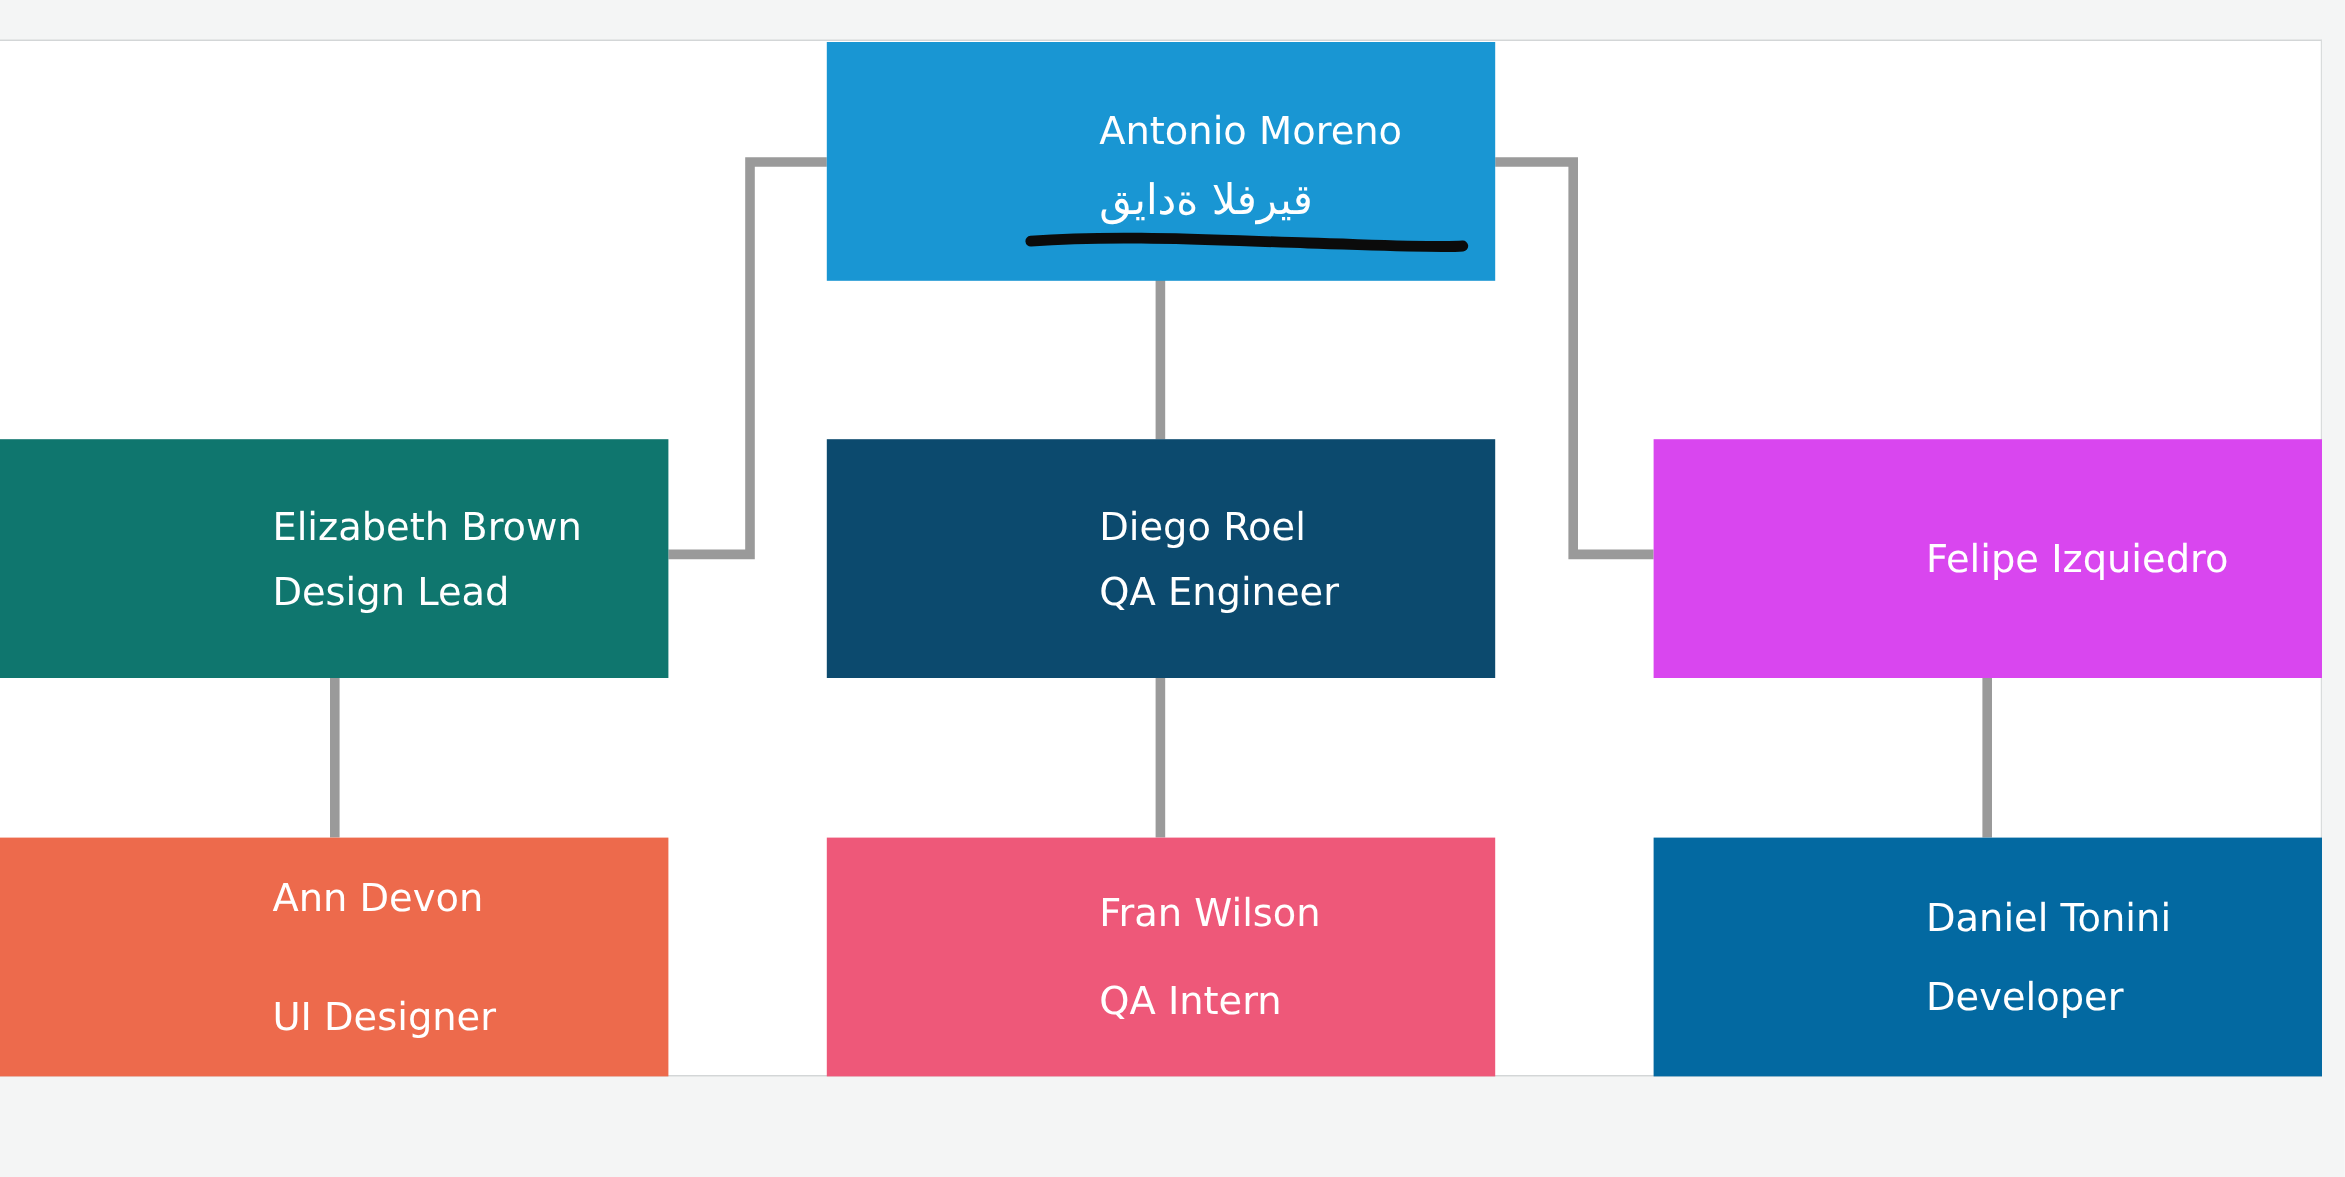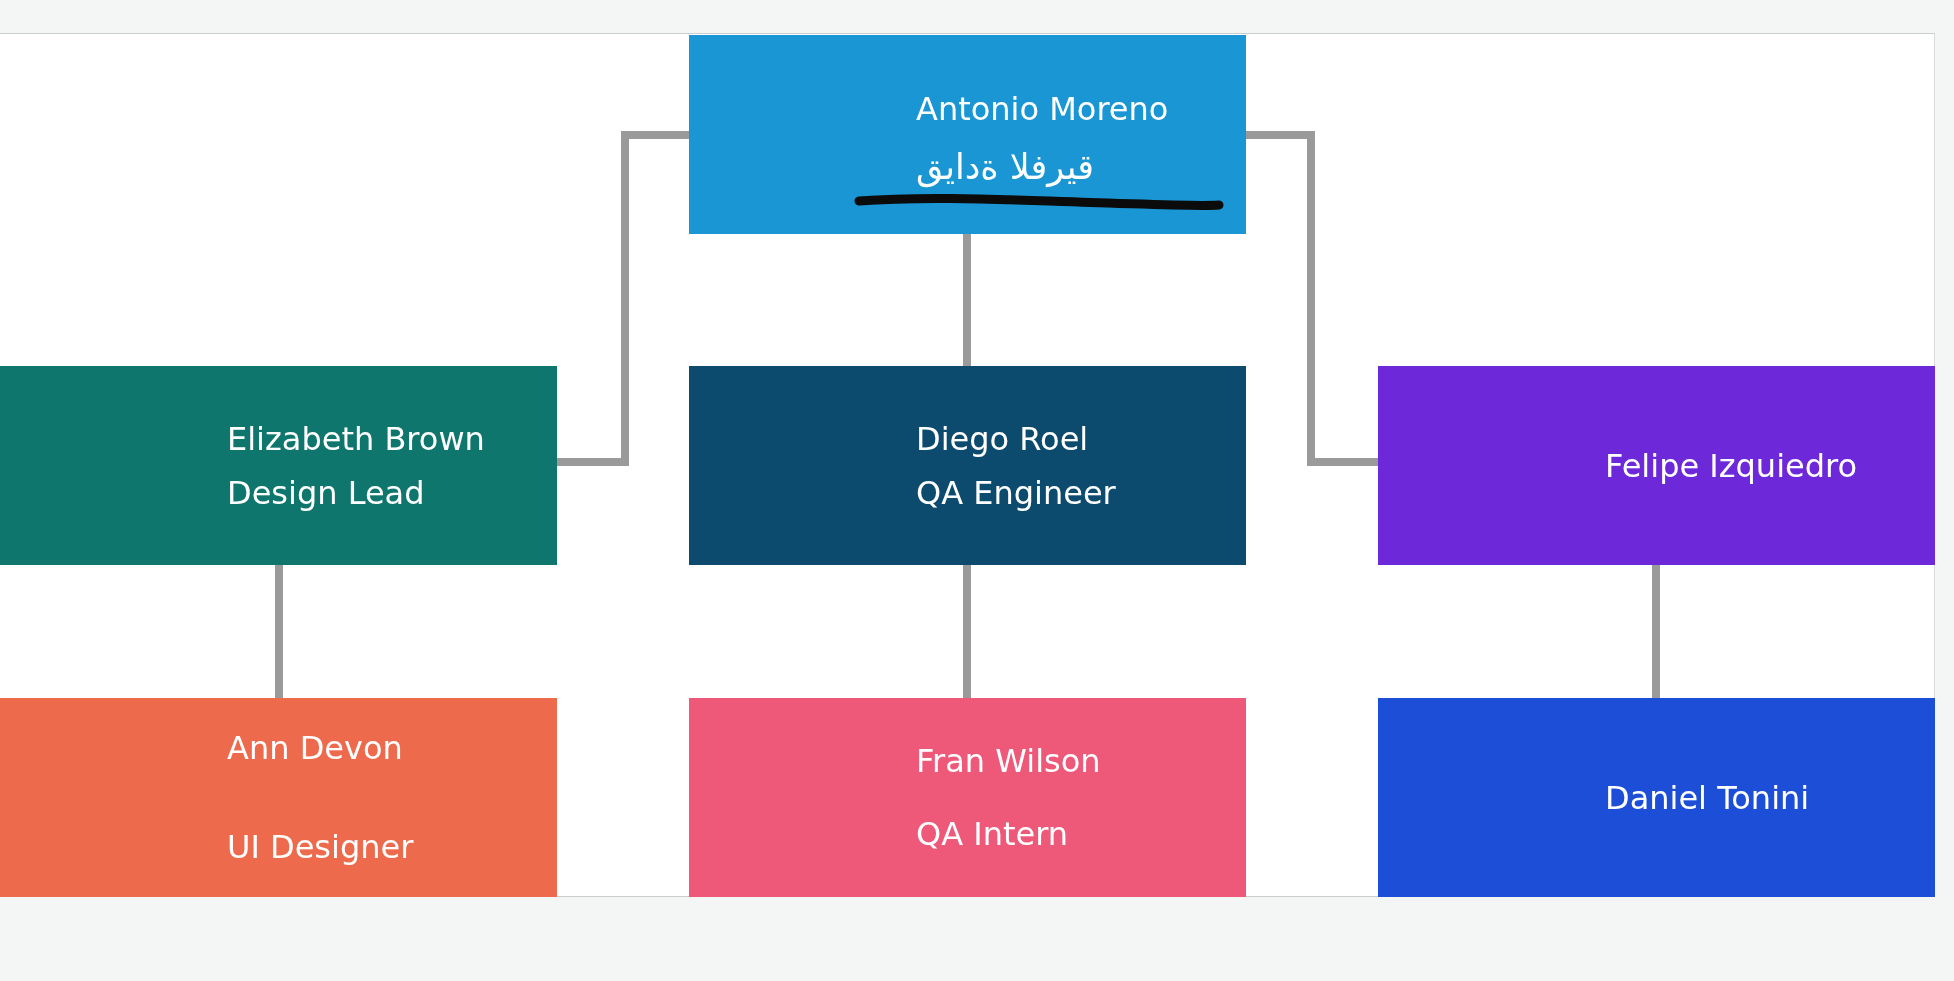--- a/index.html
+++ b/index.html
@@ -95,35 +95,36 @@
   <div class="node node-design-lead" style="background-color: #0f766e;">
     <div class="line line-name">Elizabeth Brown</div>
     <div class="line line-role">Design Lead</div>
   </div>
 
   <div class="node node-qa-engineer" style="background-color: #0c4a6e;">
     <div class="line line-name">Diego Roel</div>
     <div class="line line-role">QA Engineer</div>
   </div>
 
-  <div class="node node-senior-dev" style="background-color: #6d28d9;">
+  <div class="node node-senior-dev" style="background-color: #d946ef;">
     <div class="line line-name">Felipe Izquiedro</div>
   </div>
 
   <div class="node node-ui-designer" style="background-color: rgb(237, 106, 76); gap: 45px;">
     <div class="line line-name">Ann Devon</div>
     <div class="line line-role">UI Designer</div>
   </div>
 
   <div class="node node-qa-intern" style="background-color: rgb(238, 88, 121); gap: 19px;">
     <div class="line line-name">Fran Wilson</div>
     <div class="line line-role">QA Intern</div>
   </div>
 
-  <div class="node node-developer" style="background-color: #1d4ed8; gap: 12px;">
+  <div class="node node-developer" style="background-color: #0369a1; gap: 12px;">
     <div class="line line-name">Daniel Tonini</div>
+    <div class="line line-role">Developer</div>
   </div>
 
   <svg class="annotation-layer" viewBox="0 0 1954 981">
     <path d="M 859 201 C 930 195.5, 1010 200, 1090 202.5 S 1200 206.5, 1219 205" fill="none" stroke-width="9" stroke-linecap="round" stroke="#0b0b0b"></path>
   </svg>
 
 </div>
 
 </body></html>

